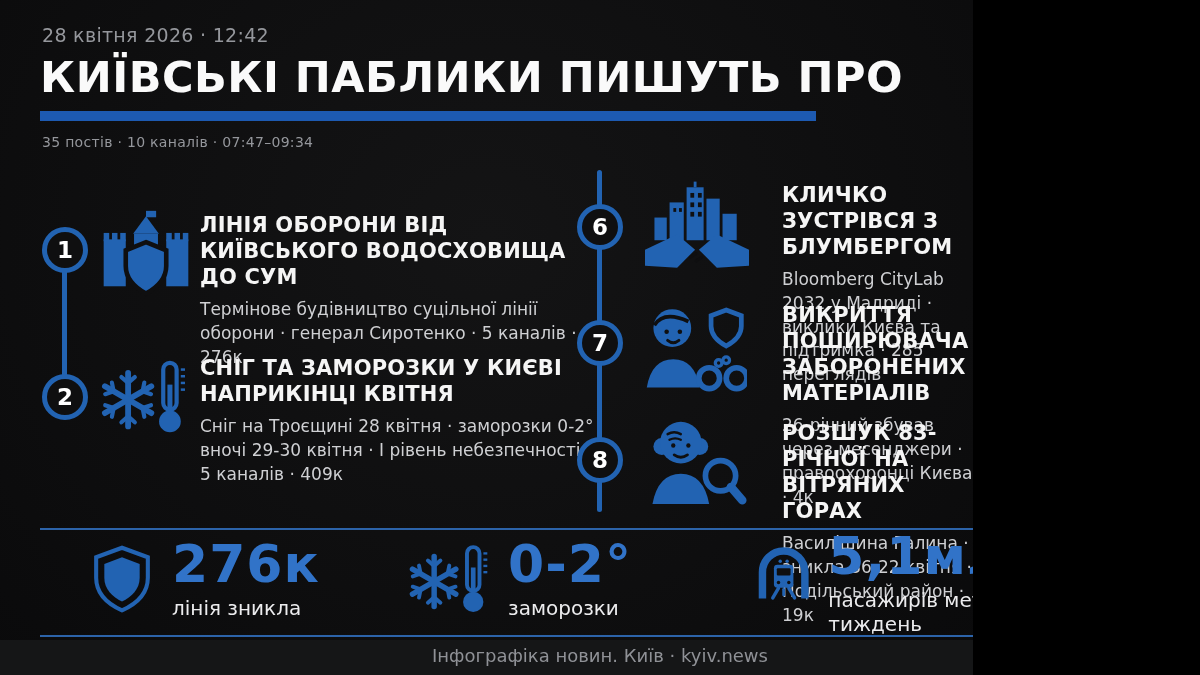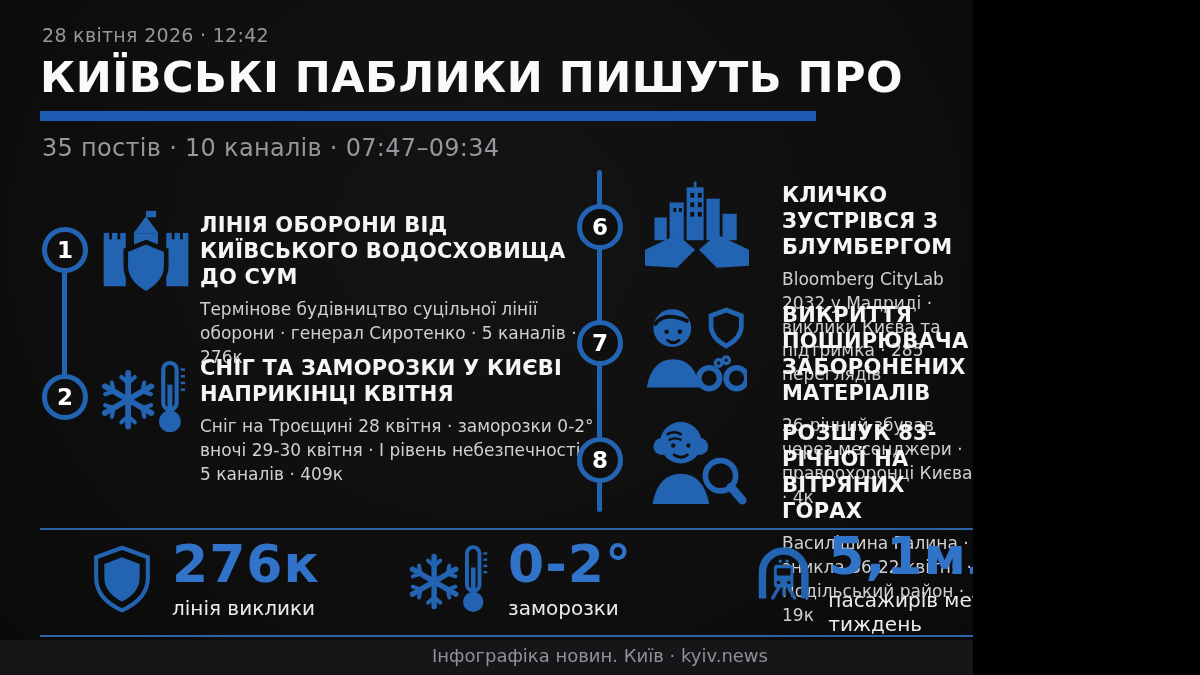--- a/index.html
+++ b/index.html
@@ -20,21 +20,21 @@
     position:relative;width:973px;height:675px;overflow:hidden;
     background:radial-gradient(ellipse at 50% 35%, #141415 0%, #0e0e0f 60%, #0a0a0b 100%);
     color:var(--white);
     text-decoration:underline;
   }
   .abs{position:absolute;}
   
   .date{left:42px;top:24px;font-size:19px;color:var(--gray);letter-spacing:.3px;}
   .title{left:40px;top:52px;font-size:43px;font-weight:bold;color:#fafafa;letter-spacing:.5px;white-space:nowrap;}
   .title-bar{left:40px;top:111px;width:776px;height:10px;background:var(--bar);}
-  .subtitle{left:42px;top:134px;font-size:24px;color:var(--gray);letter-spacing:.3px;}
+  .subtitle{left:42px;top:134px;font-size:14px;color:var(--gray);letter-spacing:.3px;}
   
   .vline{width:5px;background:var(--accent);border-radius:3px;}
   .numcircle{
     width:46px;height:46px;border-radius:50%;border:5px solid var(--accent);
     background:var(--dark);display:flex;align-items:center;justify-content:center;
     font-size:23px;font-weight:bold;color:#fff;
   }
   .icon svg{display:block;width:100%;height:100%;}
   .blue{color:var(--accent);}
   .item-title{font-size:21px;font-weight:bold;color:#f5f5f5;line-height:1.24;letter-spacing:.2px;}
@@ -215,21 +215,21 @@
 
   <div class="abs stat" style="left:88px;top:540px;">
     <div class="icon blue" style="width:68px;height:78px;">
       <svg viewBox="0 0 100 100">
         <path d="M50,4 L88,18 V48 C88,72 70,87 50,96 C30,87 12,72 12,48 V18 Z" fill="none" stroke="currentColor" stroke-width="6"></path>
         <path d="M50,18 L76,28 V48 C76,65 64,76 50,83 C36,76 24,65 24,48 V28 Z" fill="currentColor"></path>
       </svg>
     </div>
     <div class="stat-text">
       <div class="stat-value">276к</div>
-      <div class="stat-label">лінія виклики</div>
+      <div class="stat-label">лінія зникла</div>
     </div>
   </div>
 
   <div class="abs stat" style="left:406px;top:540px;">
     <div class="icon blue" style="width:86px;height:80px;">
       <svg viewBox="0 0 110 100">
         <g transform="translate(36,52)" stroke="currentColor" stroke-width="7" stroke-linecap="round" fill="none">
           <line y1="-32" y2="32"></line>
           <line y1="-32" y2="32" transform="rotate(60)"></line>
           <line y1="-32" y2="32" transform="rotate(120)"></line>

